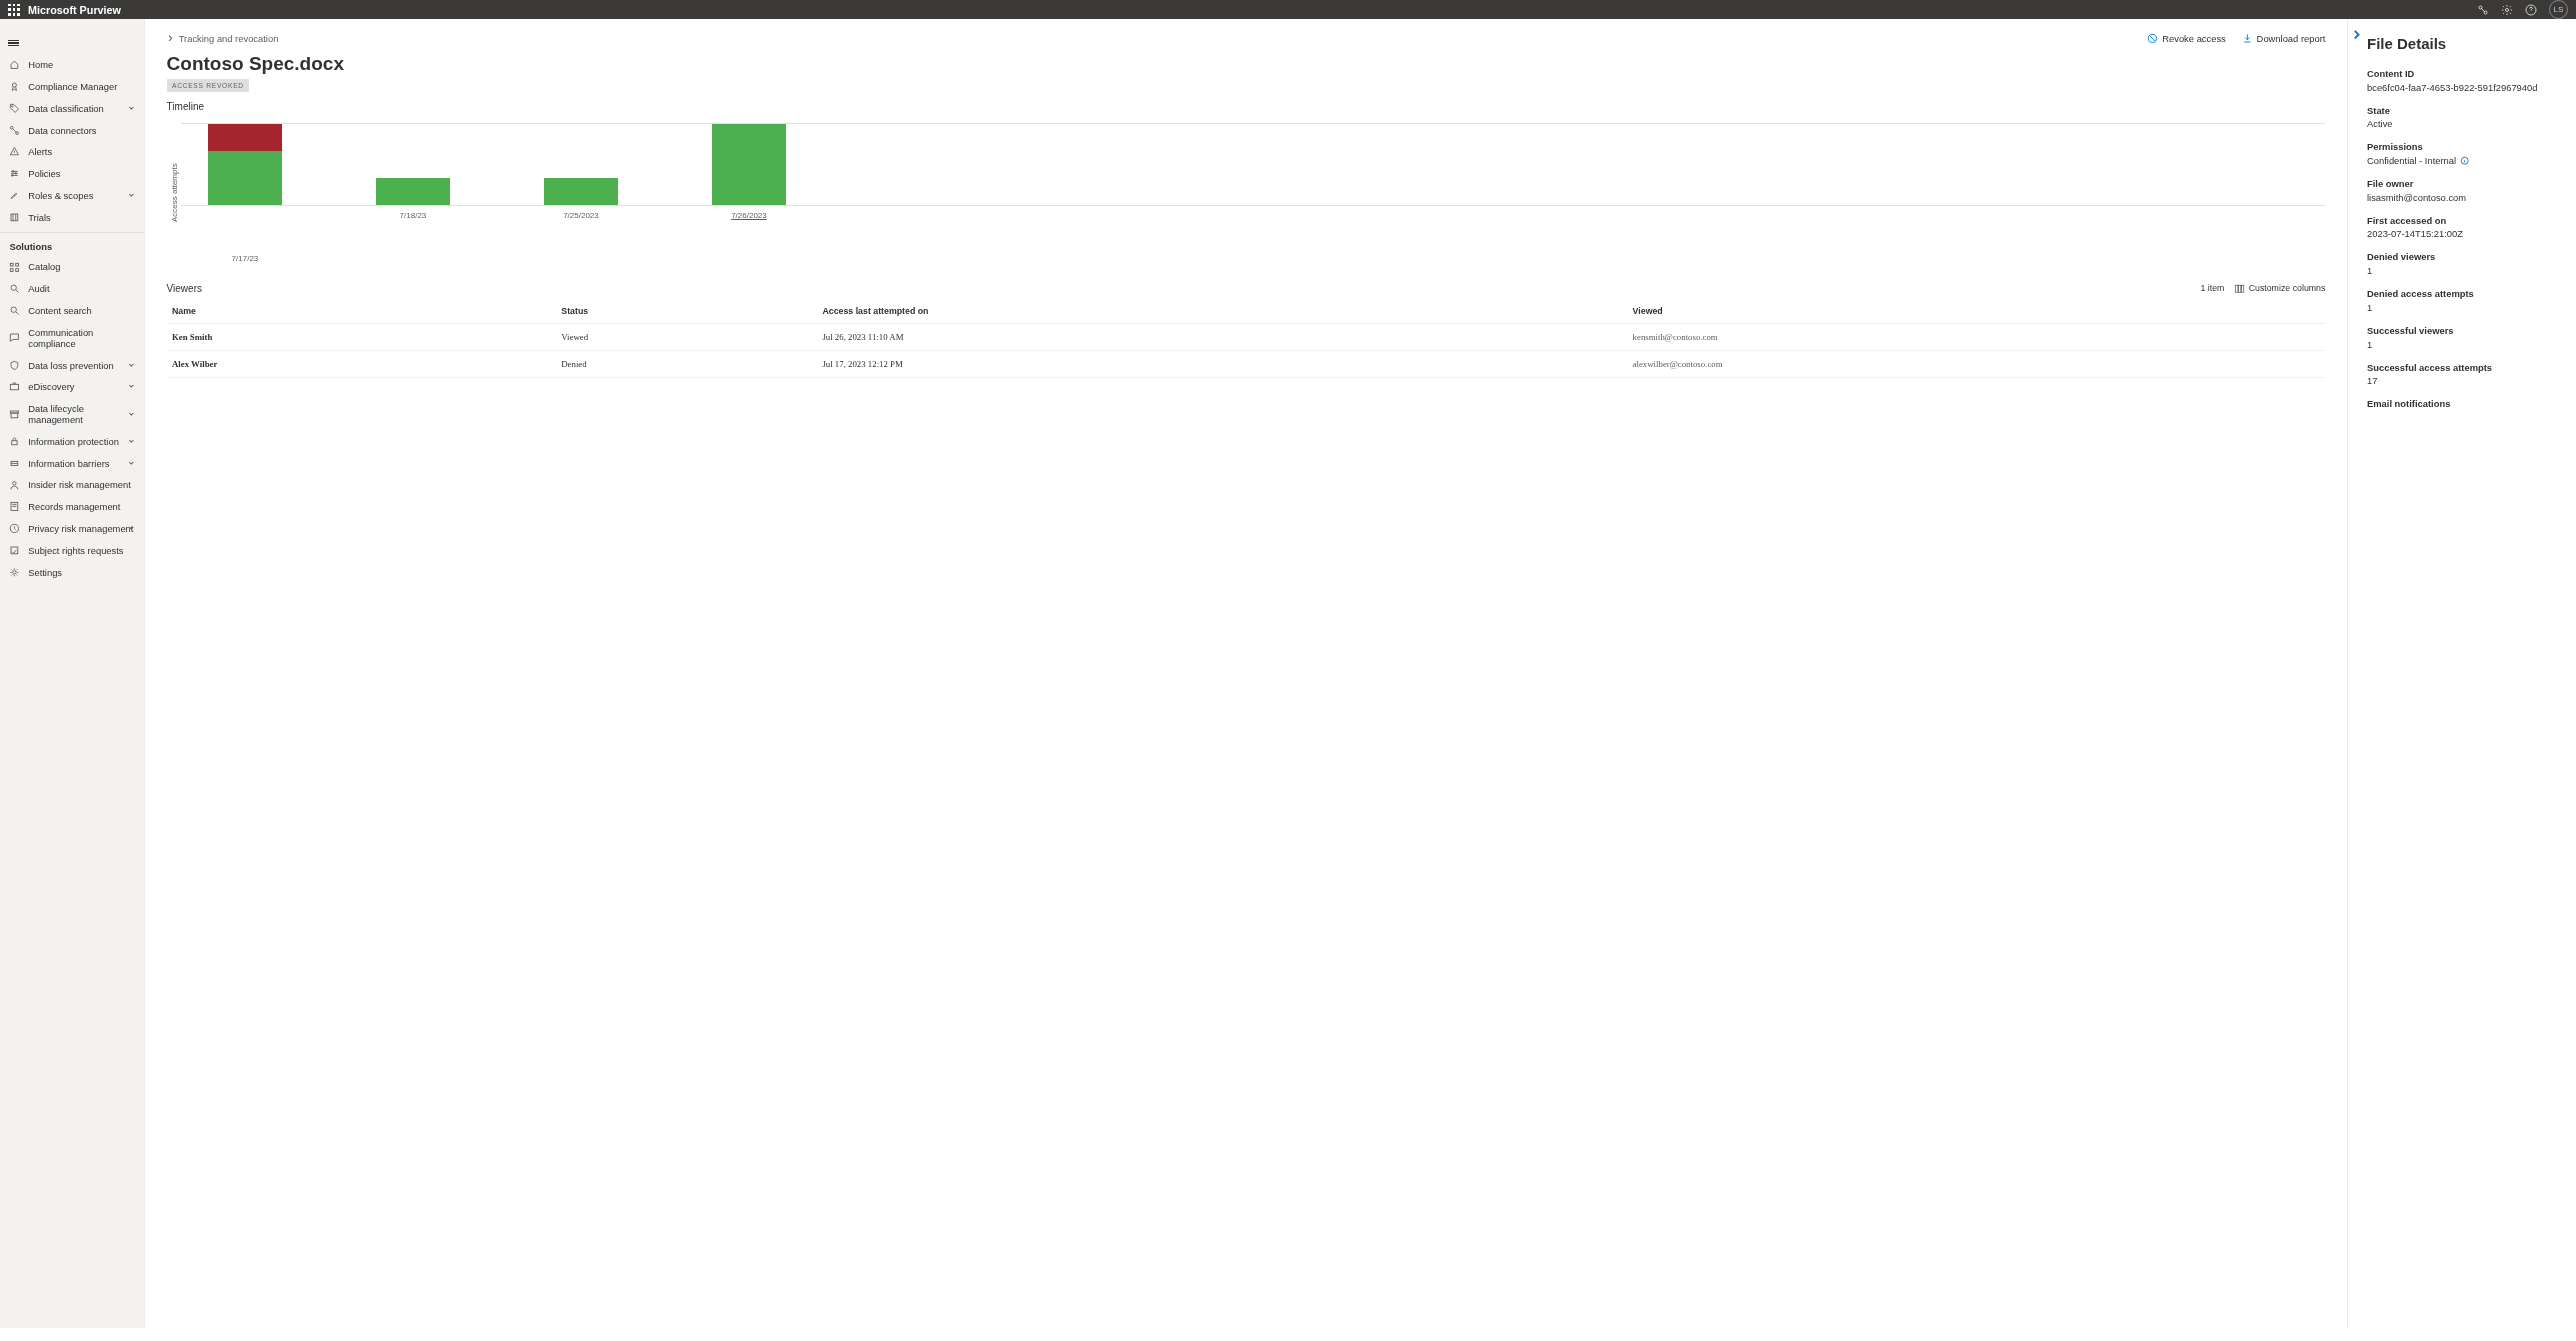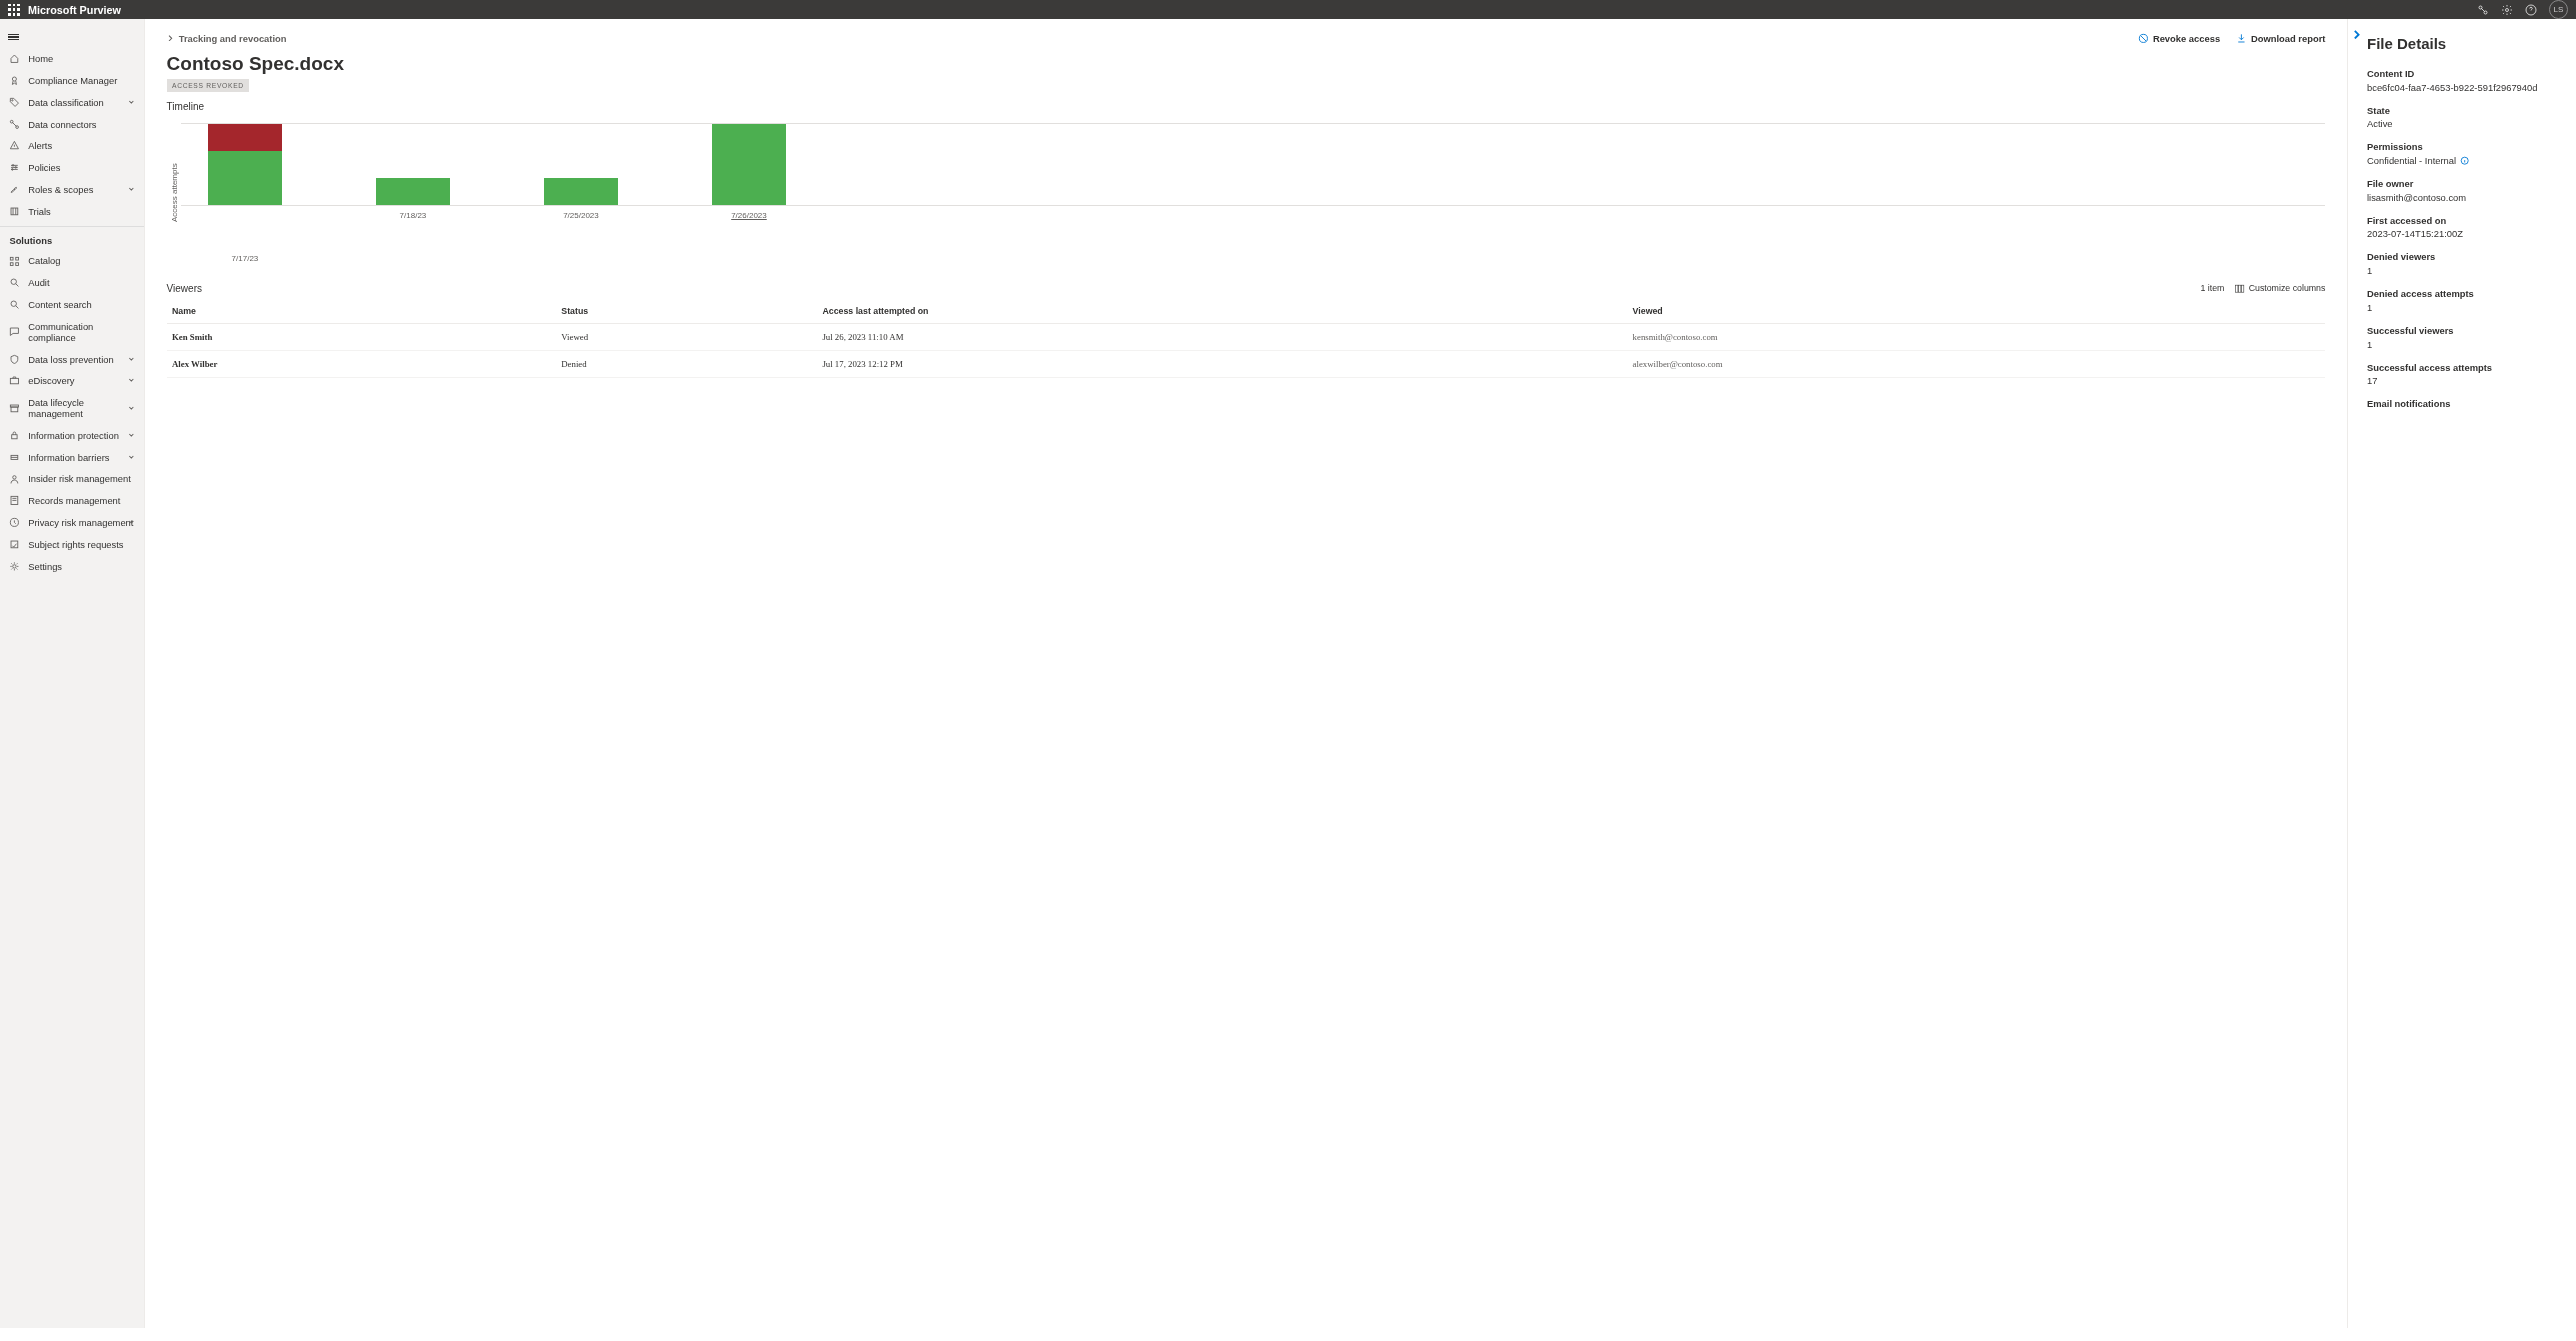--- a/index.html
+++ b/index.html
@@ -9,37 +9,37 @@
 .top-header { height: 19px; background: #3b3a39; color: #fff; display: flex; align-items: center; padding: 0 8px; gap: 8px; }
 .waffle { width: 12px; height: 12px; display: grid; grid-template-columns: repeat(3,2.7px); grid-template-rows: repeat(3,2.7px); gap: 2px; cursor: pointer; }
 .waffle span { background: #fff; width: 2.7px; height: 2.7px; }
 .brand { font-weight: 600; font-size: 10.8px; }
 .top-right { margin-left: auto; display: flex; align-items: center; gap: 12px; }
 .top-ic { width: 12px; height: 12px; fill: none; stroke: #fff; stroke-width: 1.5; cursor: pointer; }
 .avatar { width: 19px; height: 19px; border-radius: 50%; border: 0.7px solid #888; display: flex; align-items: center; justify-content: center; font-size: 8px; color: #ccc; cursor: pointer; }
 
 
 .layout { display: flex; height: calc(100vh - 32px); }
-.sidebar { width: 145px; background: #f3f2f1; border-right: 0.7px solid #edebe9; padding-top: 7px; overflow-y: auto; }
+.sidebar { width: 145px; background: #f3f2f1; border-right: 0.7px solid #edebe9; padding-top: 13px; overflow-y: auto; }
 .sidebar-toggle { padding: 5.4px 8px; cursor: pointer; }
 .ham { width: 10.8px; height: 8px; display: inline-block; }
 .ham::before, .ham::after { content: ""; display: block; height: 1.3px; background: #323130; margin: 1.3px 0; }
 .ham span { display: block; height: 1.3px; background: #323130; margin: 1.3px 0; }
 
 .sb-item { display: flex; align-items: center; padding: 5.4px 9.4px; gap: 8px; cursor: pointer; font-size: 9.4px; position: relative; }
 .sb-ic { width: 10.8px; height: 10.8px; stroke: #605e5c; fill: none; stroke-width: 1.3; flex-shrink: 0; }
 .chev { position: absolute; right: 9.4px; width: 6.7px; height: 6.7px; stroke: #605e5c; fill: none; stroke-width: 1.5; }
 .sb-section { padding: 8px 9.4px 4px; font-weight: 600; font-size: 9.4px; border-top: 0.7px solid #ddd; margin-top: 4px; }
 
 
 .main { flex: 1; display: flex; overflow: hidden; }
 .content { flex: 1; padding: 13.5px 21.6px; overflow-y: auto; }
 .details { width: 229px; border-left: 0.7px solid #edebe9; padding: 16px 19px; overflow-y: auto; position: relative; }
 
-.crumb-row { display: flex; align-items: center; gap: 5.4px; color: #605e5c; font-size: 9.4px; margin-bottom: 9.4px; font-weight: bold; }
+.crumb-row { display: flex; align-items: center; gap: 5.4px; color: #605e5c; font-size: 9.4px; margin-bottom: 9.4px; }
 .crumb-row .actions { margin-left: auto; display: flex; gap: 16px; }
 .action { display: flex; align-items: center; gap: 4px; color: #323130; cursor: pointer; font-size: 9.4px; }
 .action svg { width: 10.8px; height: 10.8px; }
 
 .title { font-size: 19px; font-weight: 600; margin-bottom: 4px; }
 .badge { display: inline-block; background: #e1dfdd; color: #605e5c; font-size: 6.7px; letter-spacing: 0.7px; padding: 2.7px 5.4px; margin-bottom: 9.4px; }
 .subtitle { font-size: 10px; margin-bottom: 10.8px; }
 
 
 .chart-wrap { display: flex; margin-bottom: 20px; }

